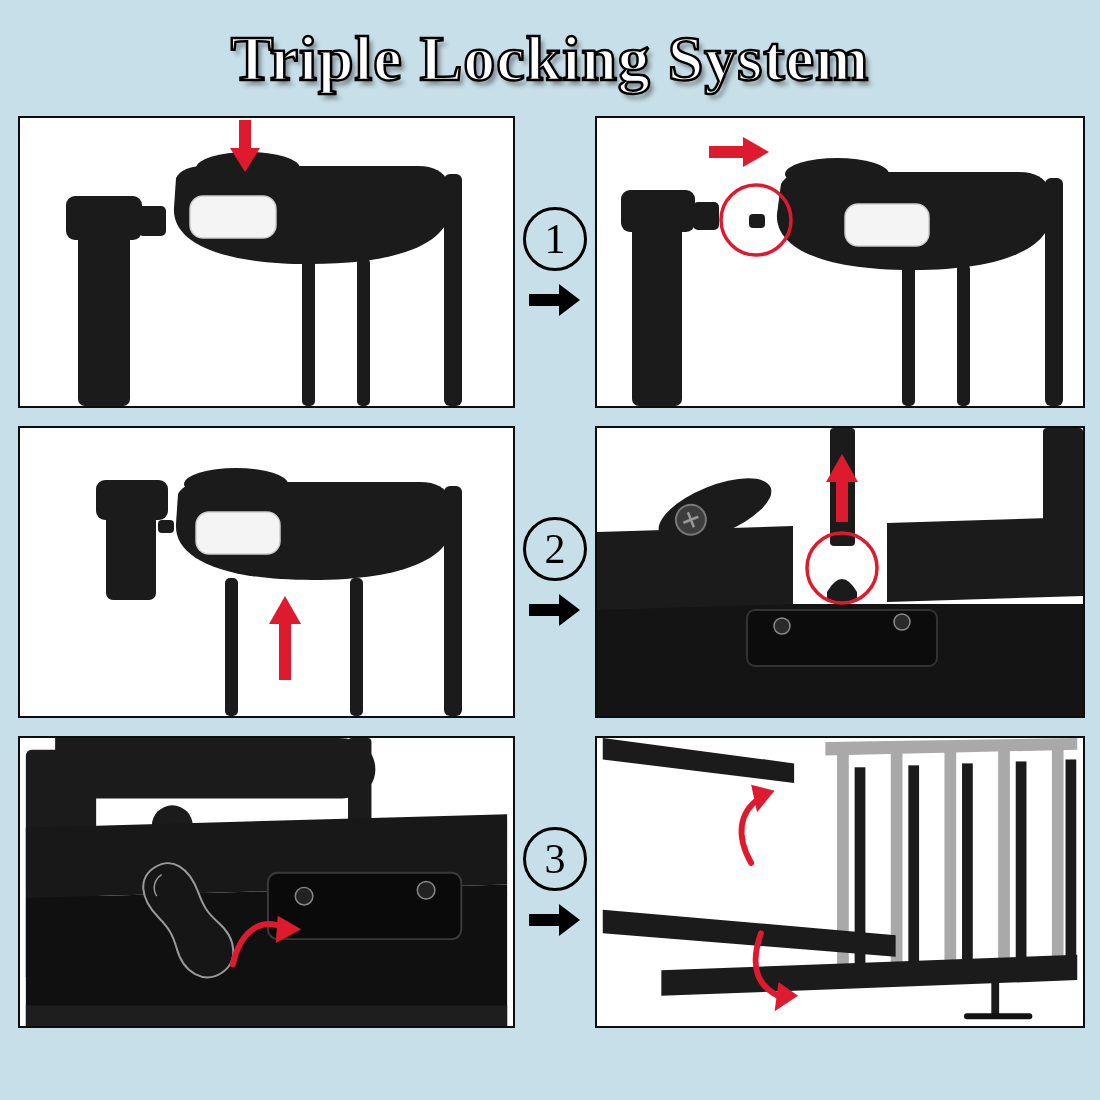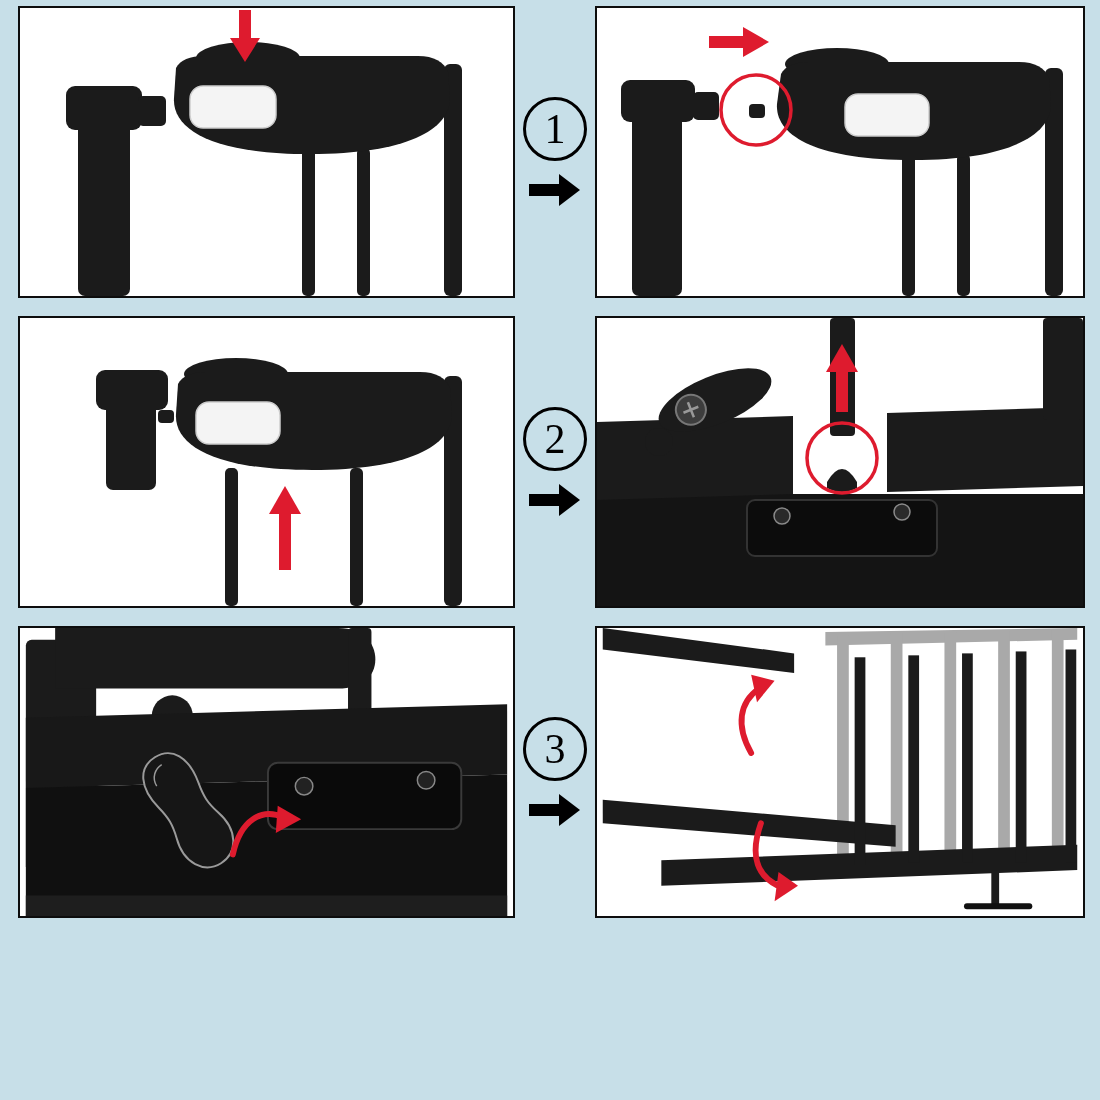--- a/index.html
+++ b/index.html
@@ -39,20 +39,21 @@
   svg .gray{fill:var(--gate-gray);}
   svg .label{fill:#f4f4f4;stroke:#cdcdcd;stroke-width:1.5;}
   svg .red{fill:var(--accent-red);}
   svg .ring{fill:none;stroke:var(--accent-red);stroke-width:3.5;}
   svg .redstroke{stroke:var(--accent-red);stroke-width:6;fill:none;stroke-linecap:round;}
 </style>
 </head>
 <body>
 
 <div class="page">
+  <h1 class="title">Triple Locking System</h1>
 
   <div class="grid">
 
     <div class="panel">
       <svg viewBox="0 0 493 288">
         <g>
           <rect class="dark" x="58" y="86" width="52" height="202" rx="7"></rect>
           <rect class="dark" x="46" y="78" width="76" height="44" rx="9"></rect>
           <rect class="dark" x="118" y="88" width="28" height="30" rx="5"></rect>
         </g>

